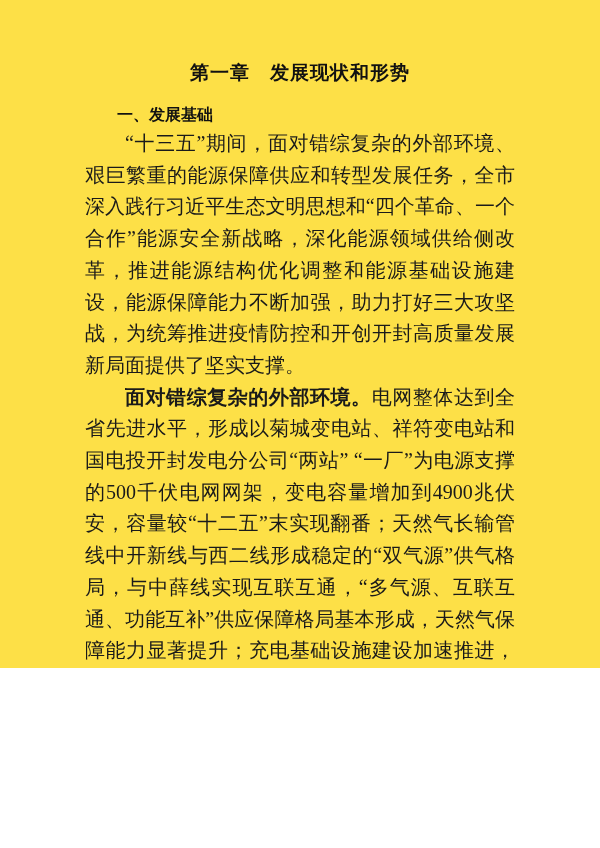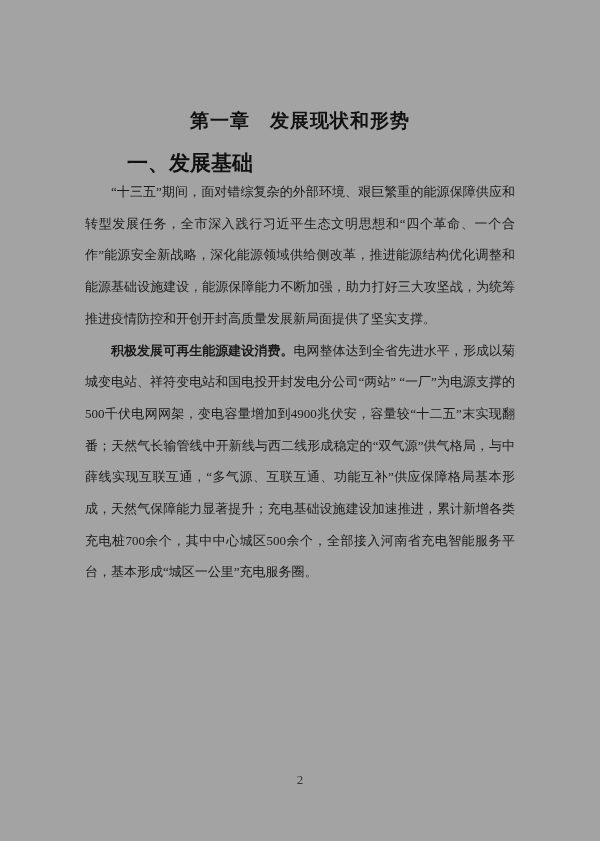--- a/index.html
+++ b/index.html
@@ -3,52 +3,52 @@
 <meta charset="utf-8">
 <style>
   html, body {
     margin: 0;
     padding: 0;
     background: #ffffff;
   }
   .page {
     position: relative;
     width: 600px;
-    height: 841px;
+    height: 668px;
     margin: 0 auto;
-    background: #a3a3a3;
+    background: #fde047;
     color: #141414;
     font-family: "Liberation Serif", "DejaVu Serif", serif;
     overflow: hidden;
     box-sizing: border-box;
-    padding: 108px 85px 0 85px;
+    padding: 60px 85px 0 85px;
   }
   .chapter-title {
     margin: 0;
     text-align: center;
     font-size: 19px;
     font-weight: 700;
     line-height: 26px;
     letter-spacing: 1px;
     color: #111111;
   }
   .section-heading {
     margin: 16px 0 0 0;
     text-indent: 2em;
-    font-size: 21px;
+    font-size: 16px;
     font-weight: 700;
     line-height: 26px;
     color: #111111;
   }
   .body-text {
     margin-top: 0;
   }
   p.para {
     margin: 0;
-    font-size: 13px;
+    font-size: 20px;
     line-height: 31.7px;
     text-align: justify;
     text-indent: 2em;
     color: #1a1a1a;
   }
   p.para .lead {
     font-weight: 700;
   }
   .page-number {
     position: absolute;
@@ -67,20 +67,20 @@
 <div class="page">
 
   <h1 class="chapter-title">第一章　发展现状和形势</h1>
 
   <h2 class="section-heading">一、发展基础</h2>
 
   <div class="body-text">
 
     <p class="para"><span class="lead"></span><span>“十三五”期间，面对错综复杂的外部环境、艰巨繁重的能源保障供应和转型发展任务，全市深入践行习近平生态文明思想和“四个革命、一个合作”能源安全新战略，深化能源领域供给侧改革，推进能源结构优化调整和能源基础设施建设，能源保障能力不断加强，助力打好三大攻坚战，为统筹推进疫情防控和开创开封高质量发展新局面提供了坚实支撑。</span></p>
 
-    <p class="para"><span class="lead">积极发展可再生能源建设消费。</span><span>电网整体达到全省先进水平，形成以菊城变电站、祥符变电站和国电投开封发电分公司“两站” “一厂”为电源支撑的500千伏电网网架，变电容量增加到4900兆伏安，容量较“十二五”末实现翻番；天然气长输管线中开新线与西二线形成稳定的“双气源”供气格局，与中薛线实现互联互通，“多气源、互联互通、功能互补”供应保障格局基本形成，天然气保障能力显著提升；充电基础设施建设加速推进，累计新增各类充电桩700余个，其中中心城区500余个，全部接入河南省充电智能服务平台，基本形成“城区一公里”充电服务圈。</span></p>
+    <p class="para"><span class="lead">面对错综复杂的外部环境。</span><span>电网整体达到全省先进水平，形成以菊城变电站、祥符变电站和国电投开封发电分公司“两站” “一厂”为电源支撑的500千伏电网网架，变电容量增加到4900兆伏安，容量较“十二五”末实现翻番；天然气长输管线中开新线与西二线形成稳定的“双气源”供气格局，与中薛线实现互联互通，“多气源、互联互通、功能互补”供应保障格局基本形成，天然气保障能力显著提升；充电基础设施建设加速推进，累计新增各类充电桩700余个，其中中心城区500余个，全部接入河南省充电智能服务平台，基本形成“城区一公里”充电服务圈。</span></p>
 
 
   </div>
 
   <div class="page-number">2</div>
 
 </div>
 
 </body></html>

